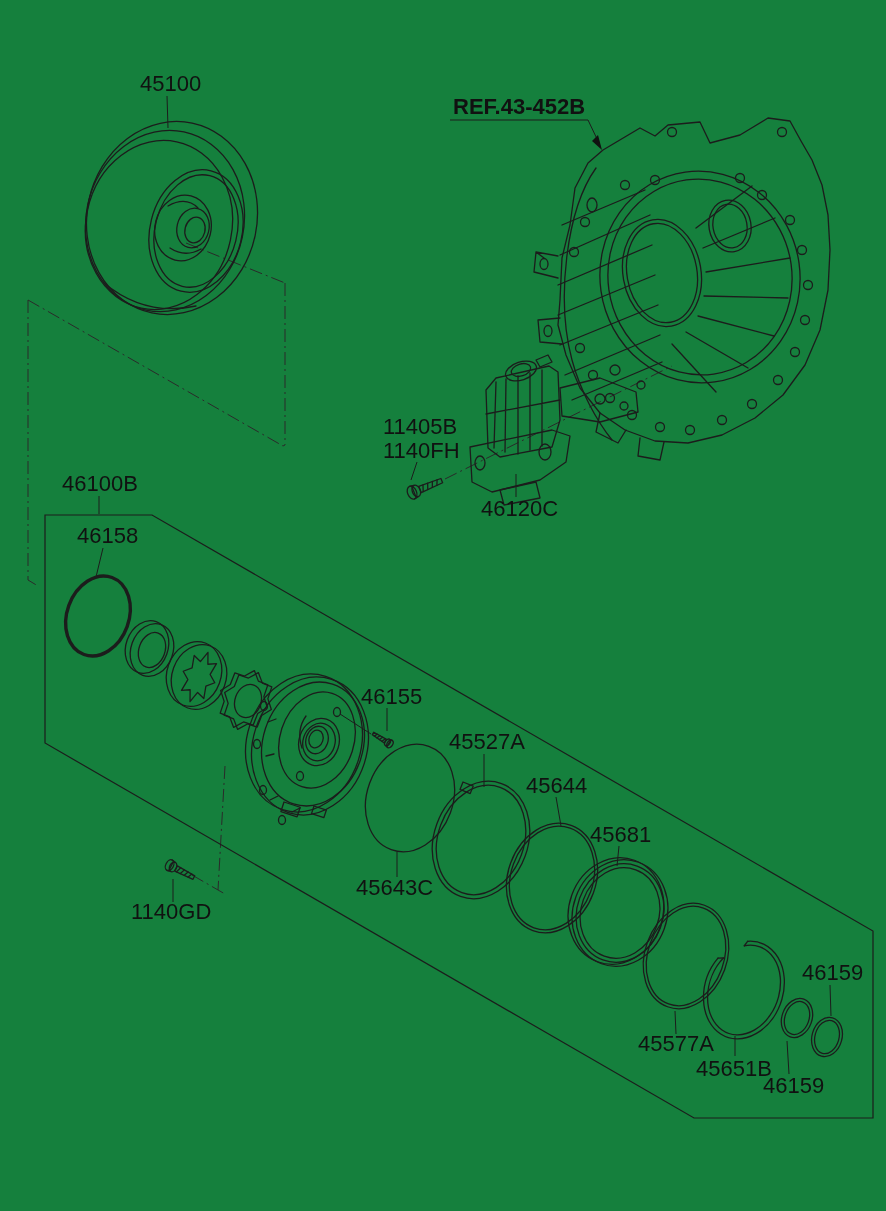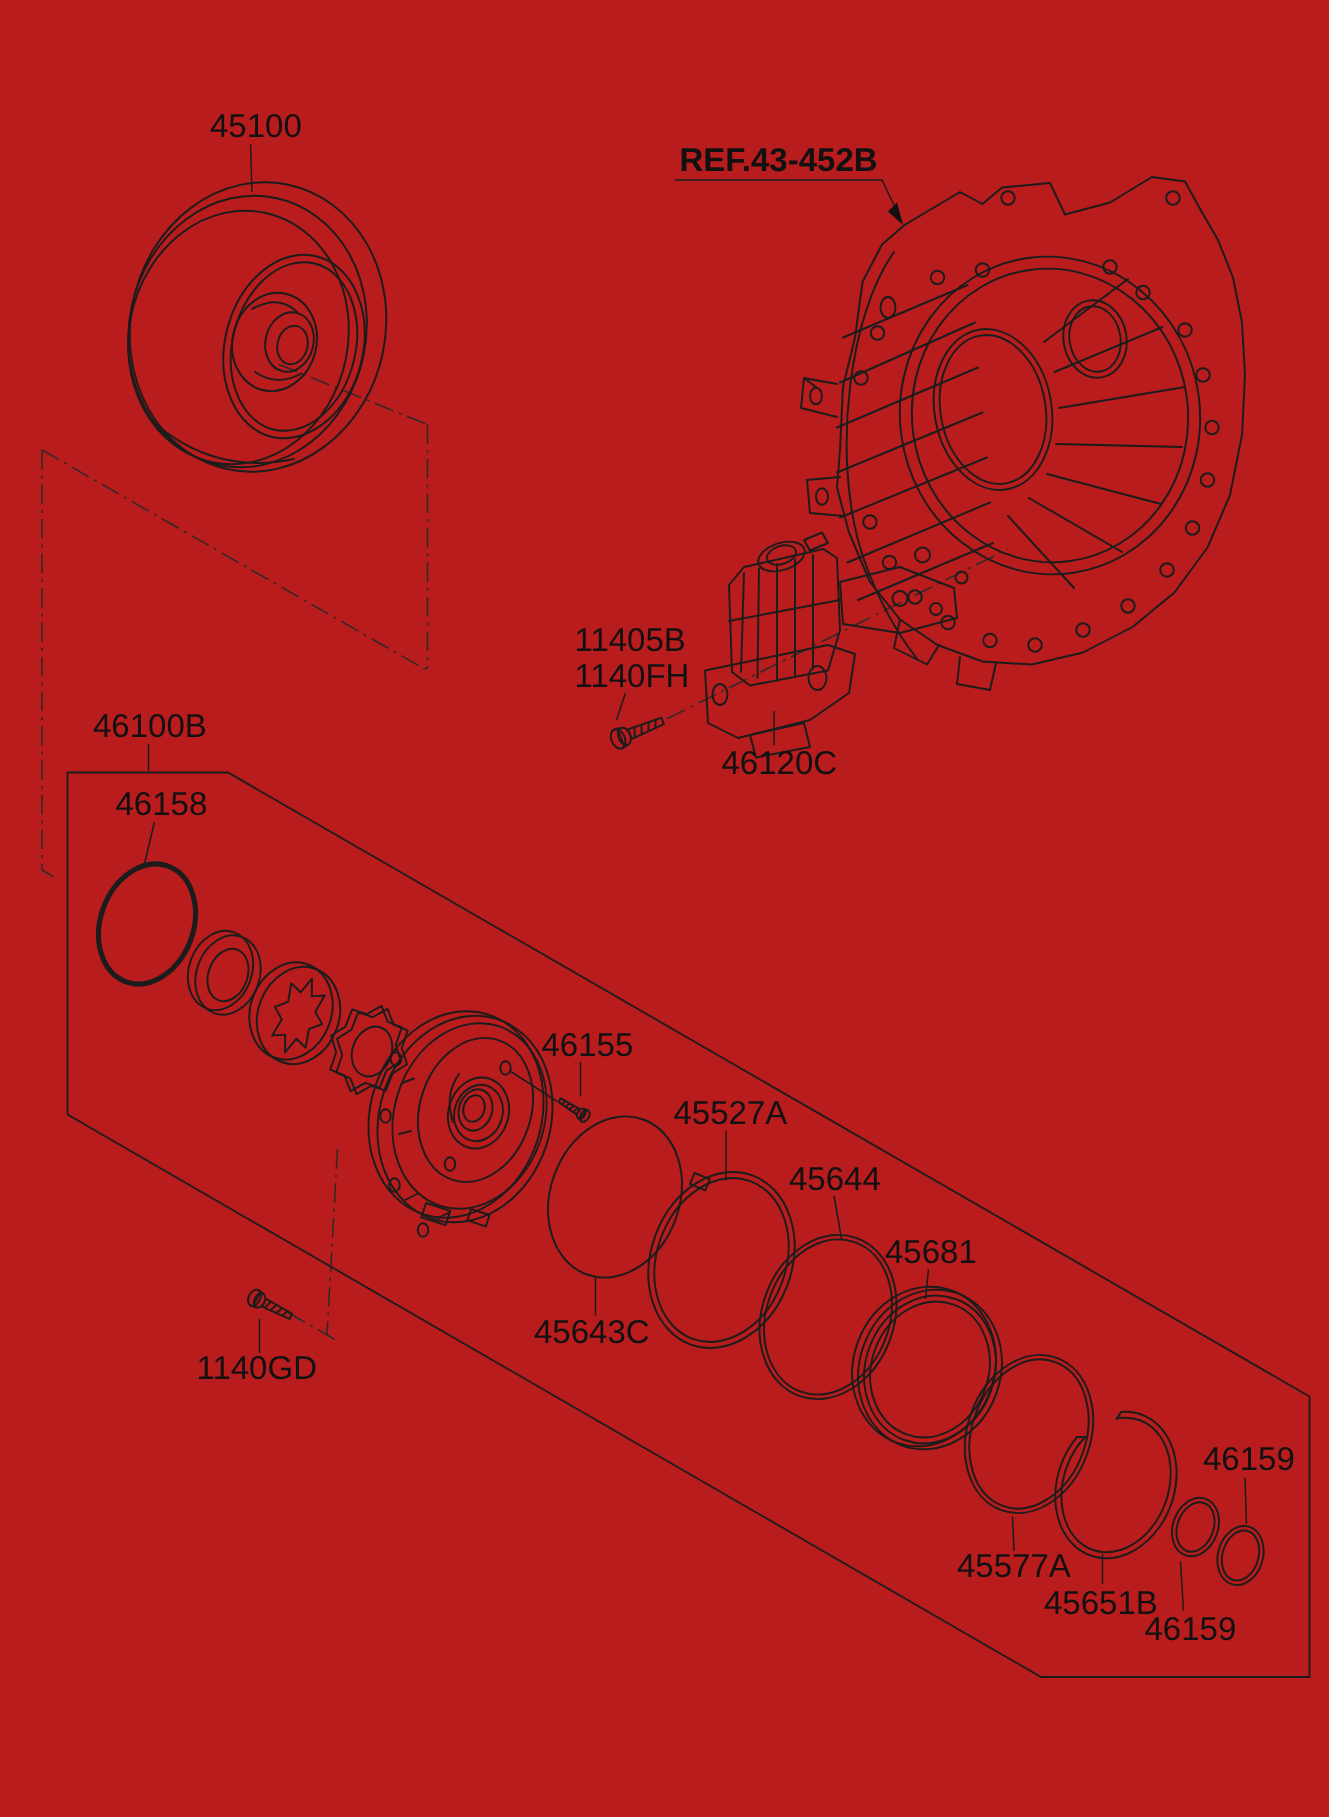--- a/index.html
+++ b/index.html
@@ -1,16 +1,16 @@
 <!DOCTYPE html>
 <html><head>
 <meta charset="utf-8">
 <style>
   html,body{margin:0;padding:0;background:#ffffff;}
-  .page{position:relative;width:886px;height:1211px;background:#b91c1c;overflow:hidden;
+  .page{position:relative;width:886px;height:1211px;background:#15803d;overflow:hidden;
         font-family:"Liberation Sans", sans-serif;}
   svg{position:absolute;left:0;top:0;}
   svg *{vector-effect:non-scaling-stroke;}
   .ln{fill:none;stroke:#1c1c1c;stroke-width:1.3;stroke-linejoin:round;stroke-linecap:round;}
   .thin{fill:none;stroke:#1c1c1c;stroke-width:1;}
   .thick{fill:none;stroke:#1c1c1c;stroke-width:3.4;}
   .box{fill:none;stroke:#1c1c1c;stroke-width:1.2;}
   .phantom{fill:none;stroke:#2a2a2a;stroke-width:1;stroke-dasharray:13 4 2 4;}
   .callout{font-size:22px;fill:#111;}
   .callout.bold{font-weight:bold;}

